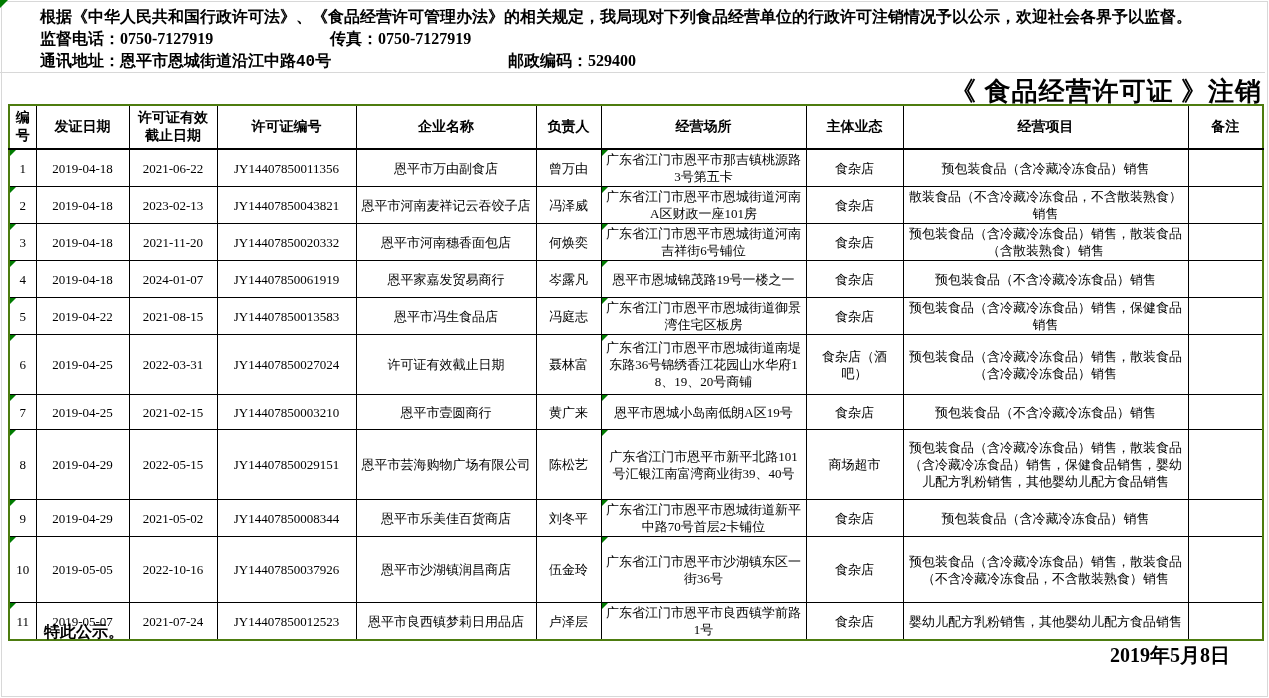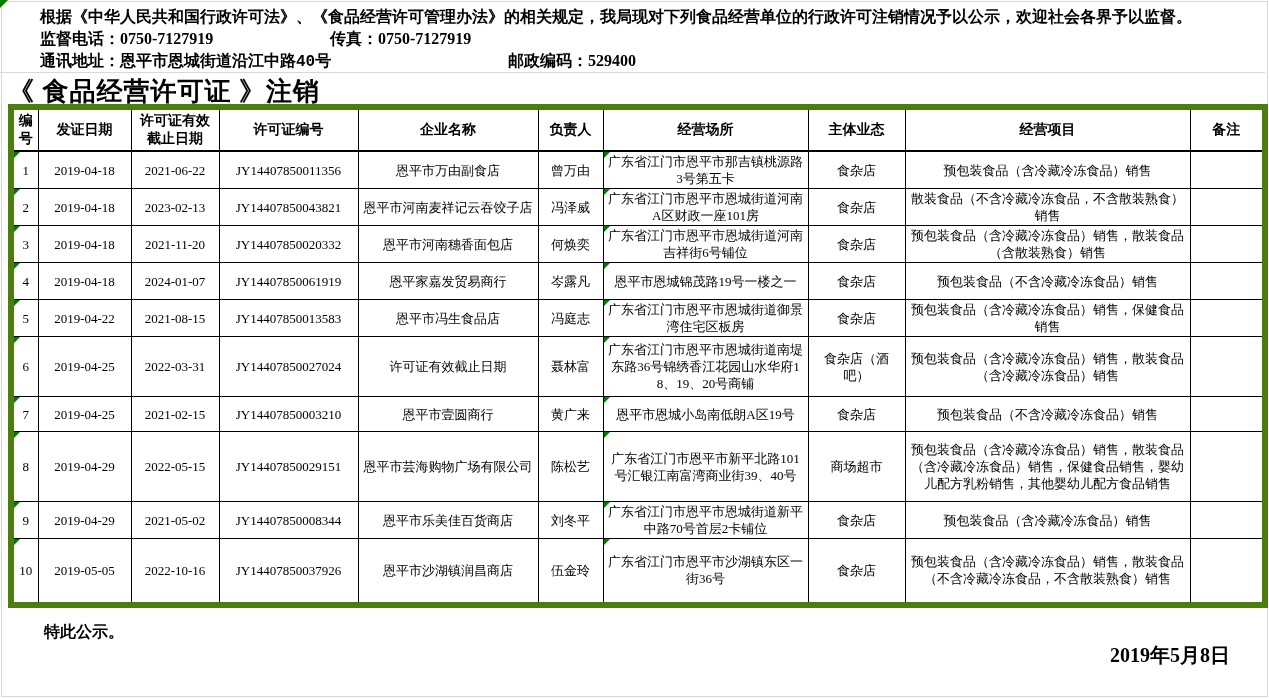--- a/index.html
+++ b/index.html
@@ -23,28 +23,28 @@
   }
   .top-line span{display:inline-block;}
   .w-phone{width:290px;}
   .w-addr{width:468px;font-family:Liberation Mono, monospace;}
   .divider{
     position:absolute;left:0;top:72px;width:1265px;height:0;
     border-top:1px solid #d8d8d8;
   }
   
   .doc-title{
-    position:absolute;left:8px;top:74px;width:1254px;text-align:left;
+    position:absolute;left:8px;top:74px;width:1254px;text-align:right;
     font-size:26px;font-weight:bold;letter-spacing:1px;
   }
   
   table.lic{
     position:absolute;left:8px;top:104px;width:1254px;
     border-collapse:collapse;table-layout:fixed;
-    border:6px solid #4d7c0f;
+    border:2px solid #4d7c0f;
   }
   table.lic th,table.lic td{
     border:1px solid #000;text-align:center;vertical-align:middle;
     padding:1px 3px;overflow:hidden;word-break:break-all;
   }
   table.lic thead tr{height:44px;}
   table.lic th{font-size:14px;font-weight:bold;border-bottom:2px solid #000;}
   table.lic td{font-size:13px;line-height:17px;font-weight:normal;position:relative;}
   td.c-no{font-weight:bold;font-size:14px;}
   td.flag::before{
@@ -222,20 +222,32 @@
         <td>2019-05-05</td>
         <td>2022-10-16</td>
         <td>JY14407850037926</td>
         <td>恩平市沙湖镇润昌商店</td>
         <td>伍金玲</td>
         <td class="flag">广东省江门市恩平市沙湖镇东区一街36号</td>
         <td>食杂店</td>
         <td>预包装食品（含冷藏冷冻食品）销售，散装食品（不含冷藏冷冻食品，不含散装熟食）销售</td>
         <td></td>
       </tr>
+      <tr style="height: 35px;">
+        <td class="c-no flag">11</td>
+        <td>2019-05-07</td>
+        <td>2021-07-24</td>
+        <td>JY14407850012523</td>
+        <td>恩平市良西镇梦莉日用品店</td>
+        <td>卢泽层</td>
+        <td class="flag">广东省江门市恩平市良西镇学前路1号</td>
+        <td>食杂店</td>
+        <td>婴幼儿配方乳粉销售，其他婴幼儿配方食品销售</td>
+        <td></td>
+      </tr>
     </tbody>
 </table>
 
 <div class="closing">特此公示。</div>
 
 <div class="signature">
   <div>2019年5月8日</div>
 </div>
 
 </body></html>

